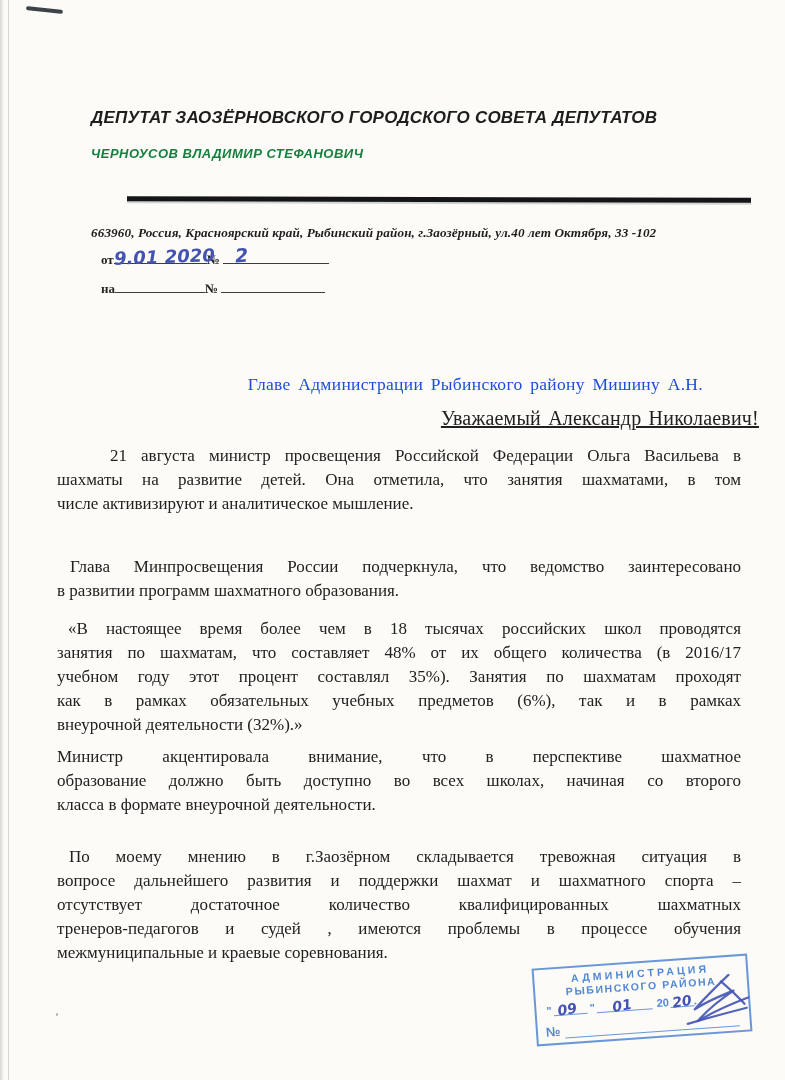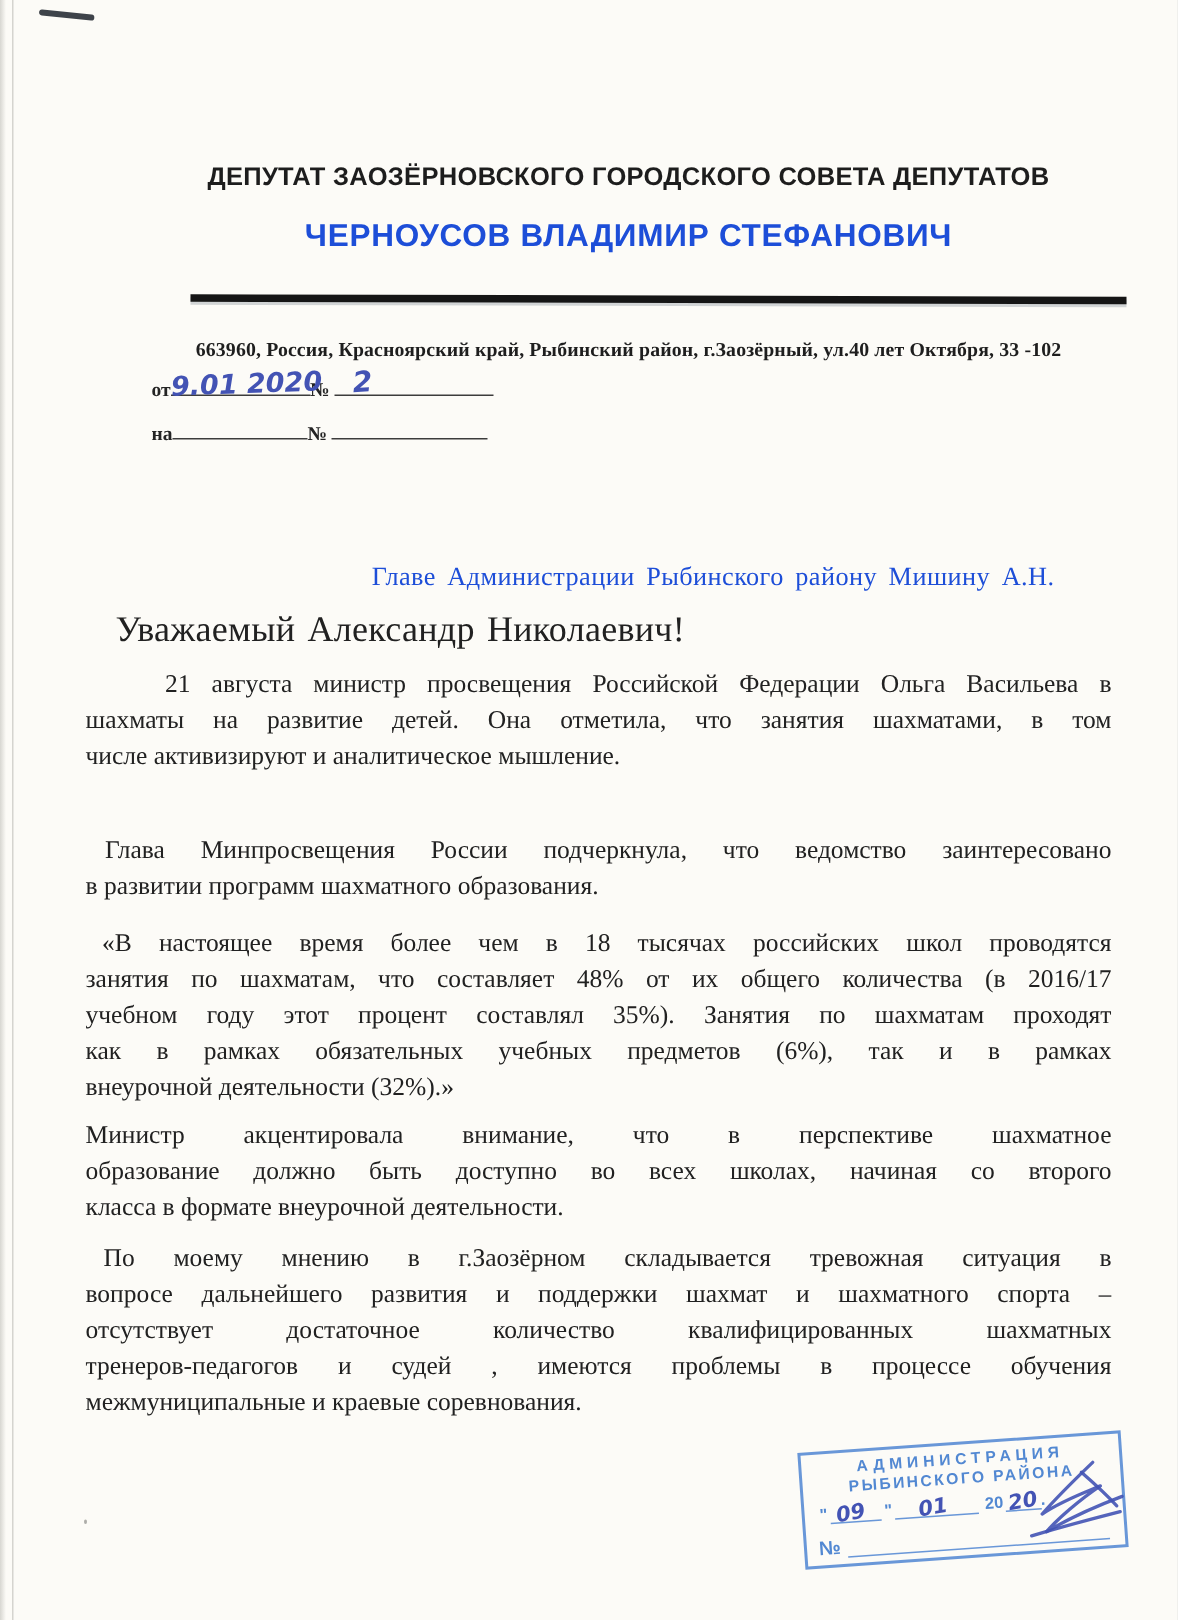--- a/index.html
+++ b/index.html
@@ -6,52 +6,52 @@
   .page{position:relative;width:785px;height:1080px;background:#fcfbf7;overflow:hidden;
         font-family:"Liberation Serif",serif;color:#232323;}
   
   .edge-shadow{position:absolute;left:0;top:0;width:4px;height:100%;
         background:linear-gradient(to right,rgba(120,120,112,.28),rgba(120,120,112,0));}
   .scan-line{position:absolute;left:8px;top:0;width:1px;height:100%;background:rgba(150,150,143,.38);}
   .pen-mark{position:absolute;left:26px;top:8px;width:37px;height:3.5px;background:#3e434a;
         transform:rotate(6deg);border-radius:2px;}
   .speck{position:absolute;left:56px;top:1013px;width:2px;height:3px;background:rgba(110,110,105,.55);border-radius:50%;}
   
-  .lh-center{position:absolute;left:77px;width:684px;text-align:center;}
+  .lh-center{position:absolute;left:91px;width:684px;text-align:left;font-style:italic;}
   .lh1{top:108px;font-family:"Liberation Sans",sans-serif;font-weight:700;font-size:17px;
        letter-spacing:.2px;color:#1d1d1d;}
-  .lh2{top:146px;font-family:"Liberation Sans",sans-serif;font-weight:700;font-size:21px;
-       letter-spacing:.5px;color:#1d4ed8;}
+  .lh2{top:146px;font-family:"Liberation Sans",sans-serif;font-weight:700;font-size:13px;
+       letter-spacing:.5px;color:#15803d;}
   .rule{position:absolute;left:127px;top:197px;width:624px;height:4.5px;background:#151515;
        box-shadow:0 2px 0 rgba(130,140,150,.35);transform:rotate(.15deg);}
   .address{top:225px;font-weight:700;font-size:13.2px;letter-spacing:.1px;color:#1e1e1e;}
   
   .ref{position:absolute;left:101px;font-weight:700;font-size:13px;color:#242424;white-space:nowrap;}
   .ref1{top:252px;}
   .ref2{top:281px;}
   .blankline{display:inline-block;border-bottom:1.2px solid #3c3c3c;position:relative;vertical-align:baseline;}
   .b-date{width:93px;}
   .b-no1{width:106px;margin-left:3px;}
   .b-on{width:90px;}
   .b-no2{width:104px;margin-left:3px;}
   .hw{font-family:"DejaVu Sans",sans-serif;font-style:italic;color:#4353b4;display:inline-block;}
   .hw-date{position:absolute;left:0px;bottom:-4px;font-size:18px;transform:rotate(-2deg);white-space:nowrap;}
   .hw-num{position:absolute;left:12px;bottom:-3px;font-size:19px;transform:rotate(-4deg);}
   
   .recipient{position:absolute;left:57px;top:374px;width:646px;text-align:right;font-size:17.5px;
        word-spacing:3px;letter-spacing:.3px;color:#1d4ed8;}
-  .salutation{position:absolute;left:77px;top:407px;width:682px;text-align:left;font-size:24px;
-       word-spacing:2px;letter-spacing:.2px;color:#212121;}
+  .salutation{position:absolute;left:77px;top:407px;width:682px;text-align:right;font-size:20px;
+       word-spacing:2px;letter-spacing:.2px;color:#212121;text-decoration:underline;}
   
   .para{position:absolute;left:57px;width:684px;font-size:17px;color:#212121;}
   .p1{top:444px;} .p2{top:555px;} .p3{top:617px;} .p4{top:745px;} .p5{top:827px;}
   .jline{height:24px;line-height:24px;text-align:justify;text-align-last:justify;text-justify:inter-word;
        white-space:normal;overflow:hidden;}
   .lastline{height:24px;line-height:24px;text-align:left;}
-  .ind53{padding-left:53px;} .ind13{padding-left:13px;} .ind11{padding-left:11px;} .ind12{padding-left:12px;}
+  .ind53{padding-left:53px;} .ind13{padding-left:13px;} .ind11{padding-left:11px;} .ind12{padding-left:12px;margin-top:18px;}
   
   .stamp{position:absolute;left:534px;top:961px;width:212px;height:74px;
        border:2.5px solid rgba(79,133,210,.85);transform:rotate(-4deg);
        font-family:"Liberation Sans",sans-serif;color:#5288d2;background:rgba(255,255,255,0);}
   .stamp-org1{margin-top:4px;text-align:center;font-weight:700;font-size:10.5px;letter-spacing:3.2px;}
   .stamp-org2{text-align:center;font-weight:700;font-size:10.5px;letter-spacing:1.6px;margin-top:1px;}
   .stamp-date-row{position:relative;margin:4px 10px 0 10px;font-size:11px;font-weight:700;height:17px;white-space:nowrap;}
   .s-blank{display:inline-block;border-bottom:1.6px solid rgba(79,133,210,.85);position:relative;height:13px;vertical-align:bottom;}
   .s-day{width:34px;margin:0 2px;}
   .s-month{width:56px;margin:0 4px 0 2px;}

